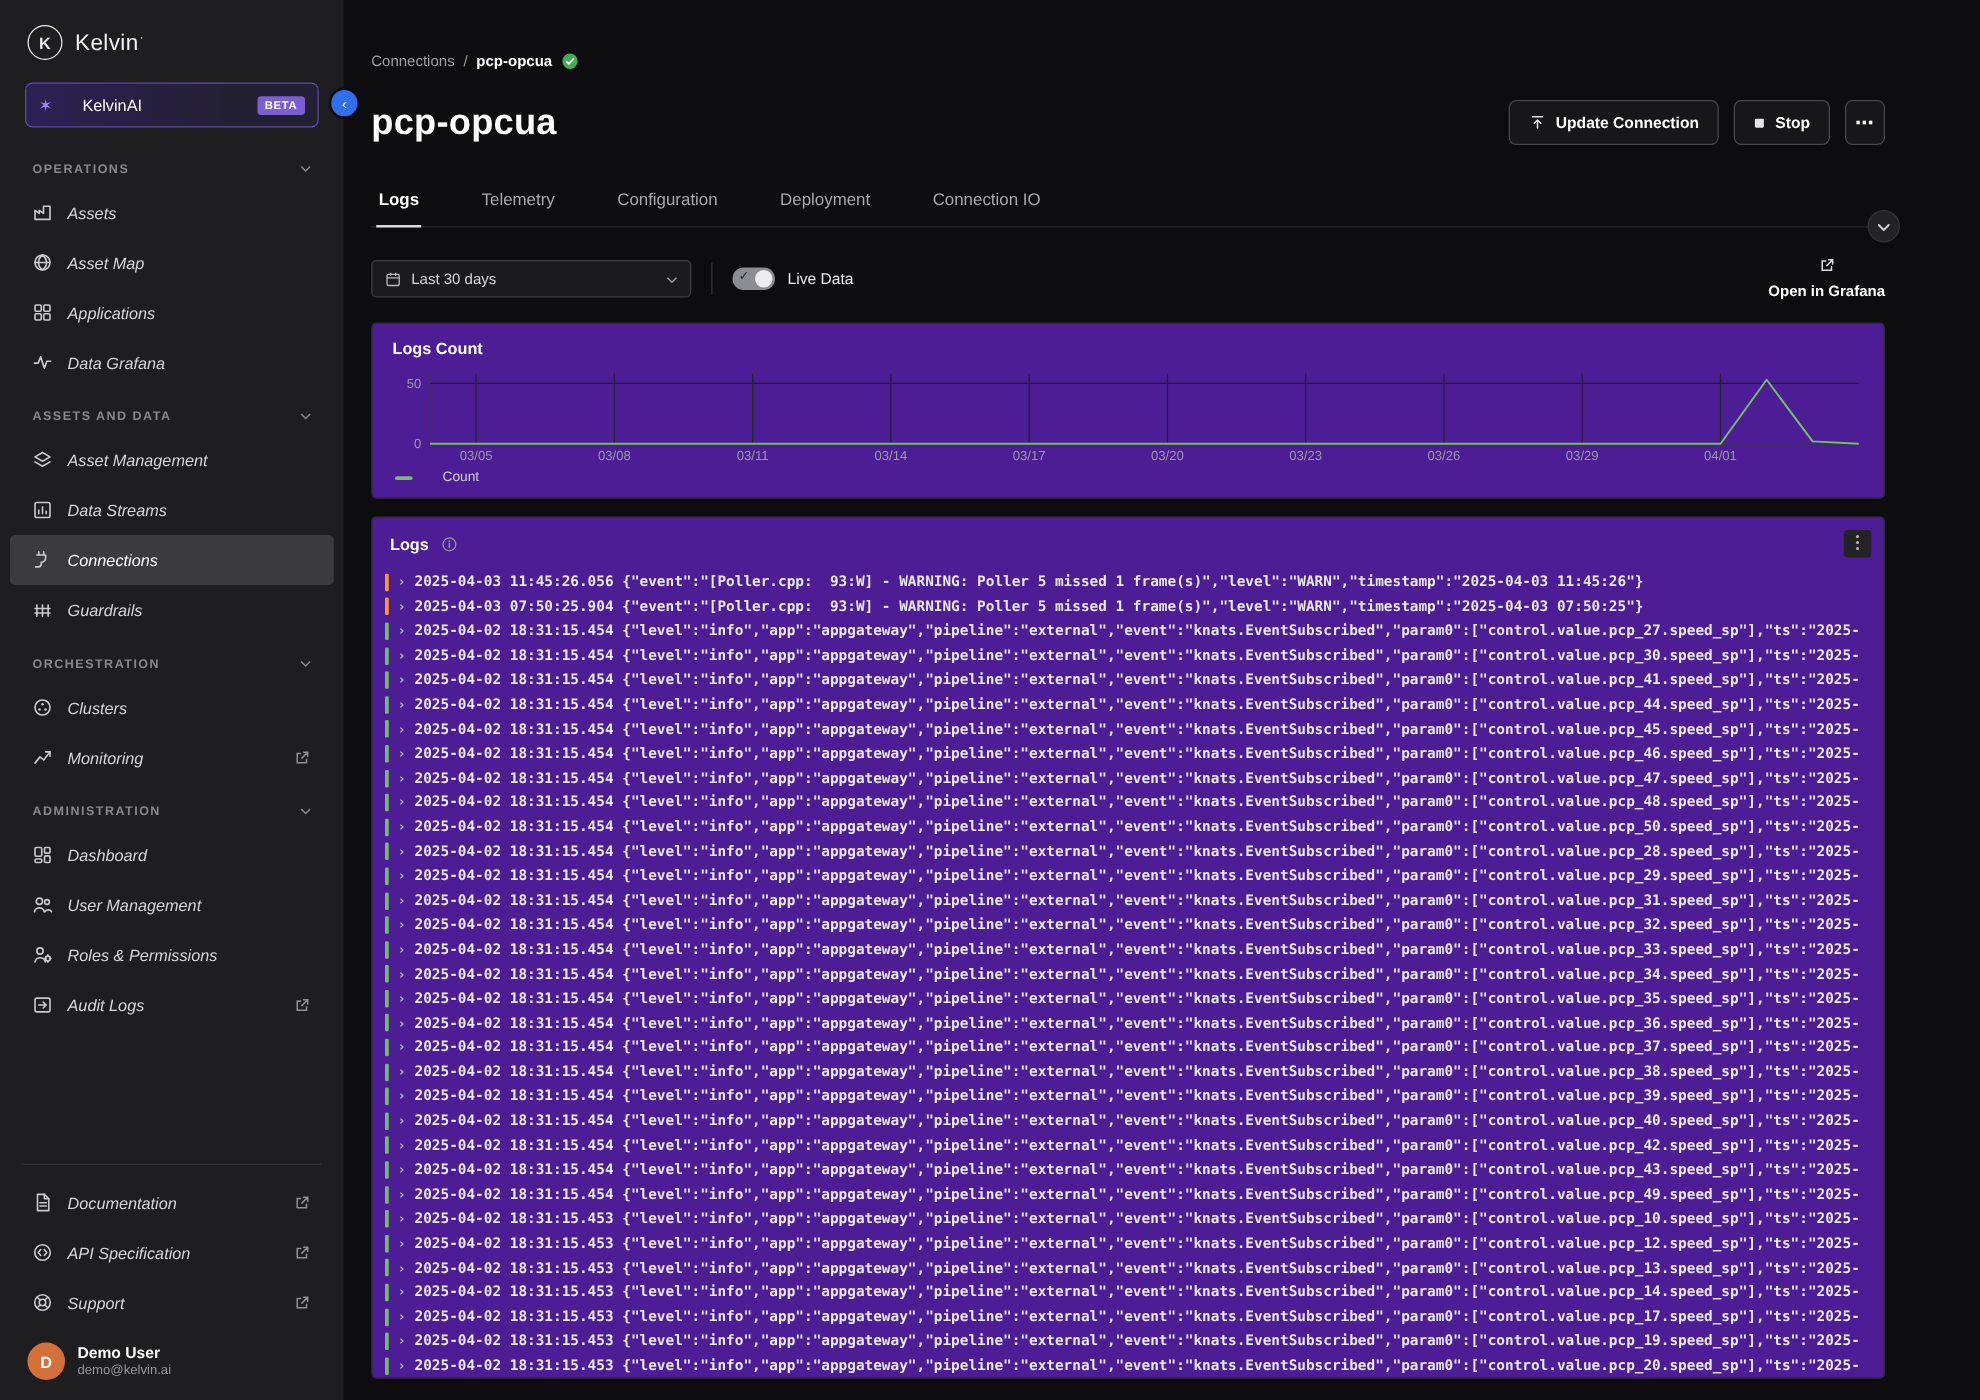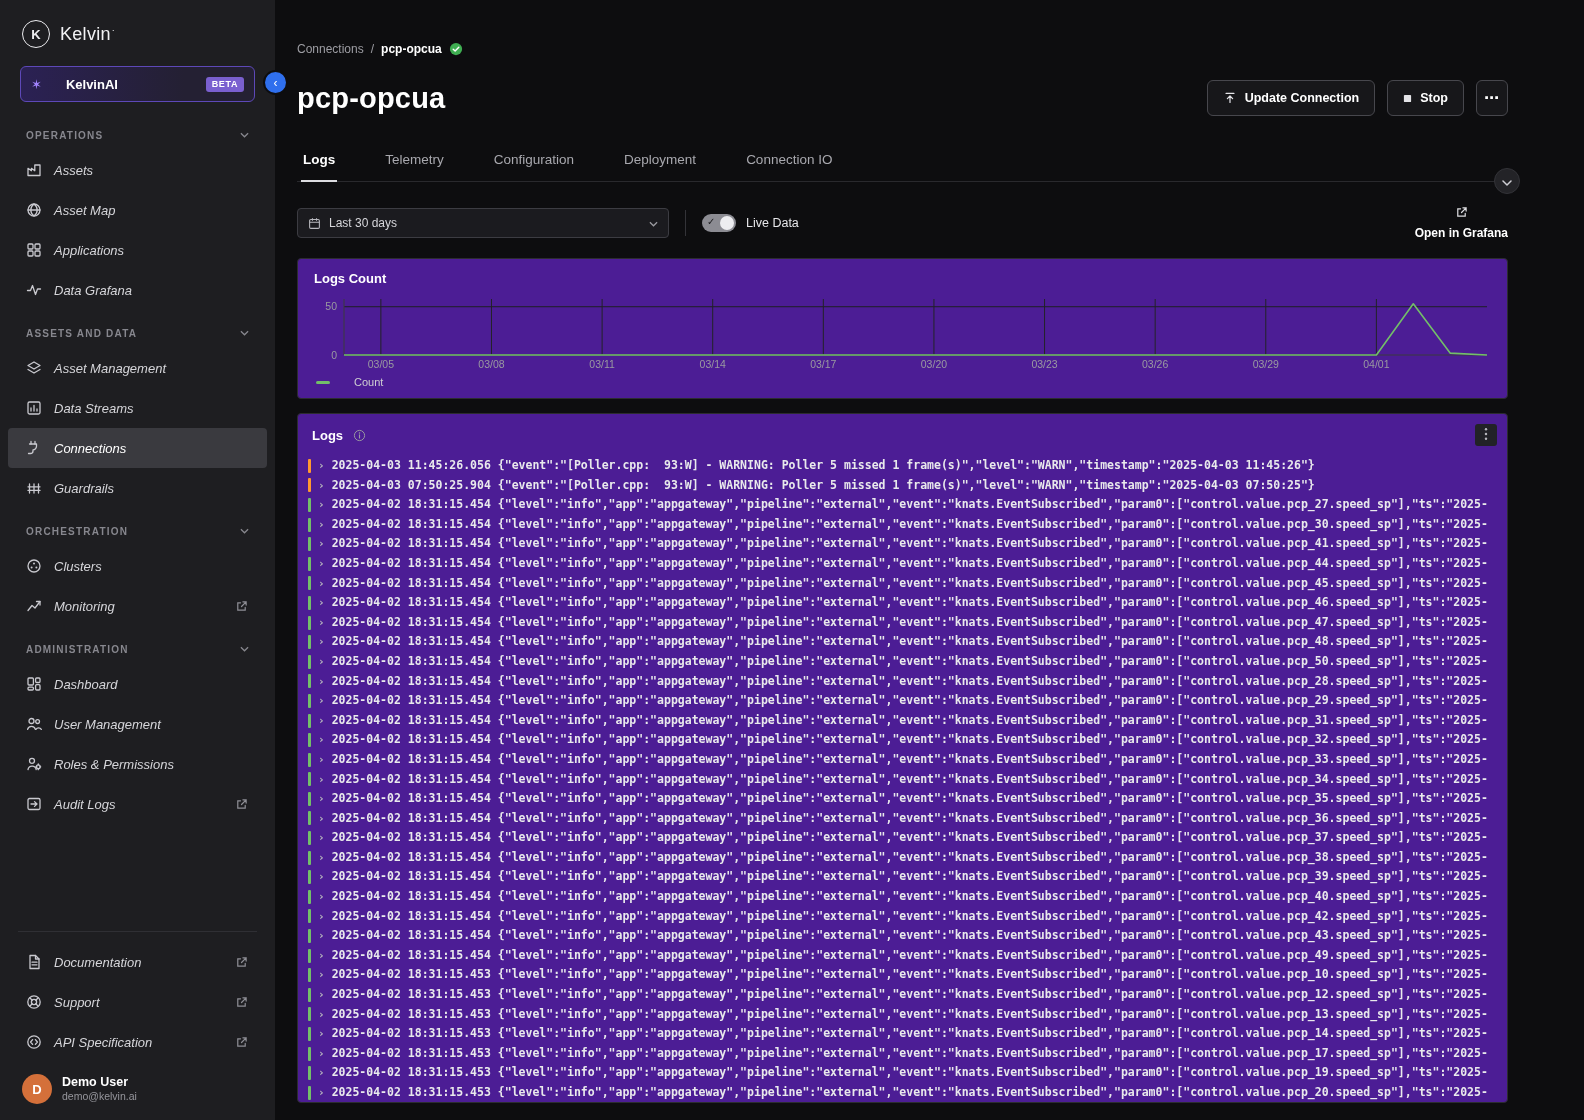--- a/index.html
+++ b/index.html
@@ -25,21 +25,21 @@
   }
   .logo-text { font-size:18px; color:#f2f2f4; letter-spacing:.3px; }
   .logo-text::after { content:"\00B7"; vertical-align:super; font-size:9px; margin-left:1px; }
 
   .kelvinai {
     margin:6px 20px 10px; height:36px; display:flex; align-items:center; gap:8px;
     padding:0 10px; border:1px solid #5d48b8; border-radius:6px;
     background:linear-gradient(90deg,#2b2154 0%,#242033 70%);
   }
   .sparkle { color:#a284ff; font-size:13px; line-height:1; }
-  .kelvinai-label { font-size:13px; font-weight:700; color:#fff;padding-left:16px; }
+  .kelvinai-label { font-size:13px; font-weight:400; color:#fff;padding-left:16px; }
   .beta-badge {
     margin-left:auto; background:#7a5fd0; color:#fff; border-radius:3px;
     font-size:9px; font-weight:700; letter-spacing:.6px; padding:2.5px 6px;
   }
 
   nav { padding:0 8px; }
   .section-title {
     display:flex; align-items:center; gap:6px;
     margin-top:8px; height:30px; padding:0 18px;
     font-size:10px; font-weight:700; letter-spacing:1.2px;
@@ -93,21 +93,21 @@
   .tab { padding:10px 2px 13px; font-size:13.5px; color:#a8a8ae; cursor:pointer; border-bottom:2px solid transparent; margin-bottom:-1px; }
   .tab.active { color:#fff; font-weight:700; border-bottom-color:#dcdce0; }
   .tabs-chevron {
     position:absolute; right:-12px; bottom:-13px; width:26px; height:26px;
     border-radius:50%; background:#232327; border:1px solid #333338;
     display:flex; align-items:center; justify-content:center; color:#cfcfd4; cursor:pointer;
   }
 
   .filter-row { margin-top:24px; display:flex; align-items:center; }
   .date-dropdown {
-    width:372px; height:30px; display:flex; align-items:center; gap:8px;
+    width:256px; height:30px; display:flex; align-items:center; gap:8px;
     padding:0 10px; background:#1b1b1f; border:1px solid #3c3c42; border-radius:4px;
     font-size:12px; color:#d6d6da; cursor:pointer;
   }
   .date-dropdown .icon { color:#b9b9bf; }
   .dd-caret { margin-left:auto; color:#9a9aa0; }
   .v-divider { width:1px; height:26px; background:#333338; margin:0 16px; }
   .toggle { position:relative; width:34px; height:18px; border-radius:9px; background:#8c8c93; cursor:pointer; }
   .toggle .knob { position:absolute; right:2px; top:2px; width:14px; height:14px; border-radius:50%; background:#ededf0; }
   .toggle .tick { position:absolute; left:5px; top:1.5px; font-size:10px; color:#1d1d20; font-weight:700; }
   .live-label { margin-left:10px; font-size:12.5px; color:#e6e6e9; }
@@ -355,40 +355,40 @@
               <svg width="13" height="13" viewBox="0 0 14 14" fill="none" stroke="currentColor" stroke-width="1.3" stroke-linecap="round">
                 <path d="M6 3 H3 V11 H11 V8"></path>
                 <path d="M8.5 2 H12 V5.5 M12 2 L7 7"></path>
               </svg>
             </span>
           </div>
           <div class="nav-item">
             <span class="icon">
               <svg width="16" height="16" viewBox="0 0 16 16" fill="none" stroke="currentColor" stroke-width="1.3" stroke-linecap="round" stroke-linejoin="round">
                 <circle cx="8" cy="8" r="6.2"></circle>
-                <circle cx="8" cy="8" r="2.6"></circle>
-                <path d="M4 4 l2.2 2.2 M12 4 L9.8 6.2 M12 12 l-2.2 -2.2 M4 12 l2.2 -2.2"></path>
+                <path d="M6.6 5.6 L4.6 8 l2 2.4 M9.4 5.6 L11.4 8 l-2 2.4"></path>
               </svg>
             </span>
-            <span class="nav-label">Support</span>
+            <span class="nav-label">API Specification</span>
             <span class="icon ext">
               <svg width="13" height="13" viewBox="0 0 14 14" fill="none" stroke="currentColor" stroke-width="1.3" stroke-linecap="round">
                 <path d="M6 3 H3 V11 H11 V8"></path>
                 <path d="M8.5 2 H12 V5.5 M12 2 L7 7"></path>
               </svg>
             </span>
           </div>
           <div class="nav-item">
             <span class="icon">
               <svg width="16" height="16" viewBox="0 0 16 16" fill="none" stroke="currentColor" stroke-width="1.3" stroke-linecap="round" stroke-linejoin="round">
                 <circle cx="8" cy="8" r="6.2"></circle>
-                <path d="M6.6 5.6 L4.6 8 l2 2.4 M9.4 5.6 L11.4 8 l-2 2.4"></path>
+                <circle cx="8" cy="8" r="2.6"></circle>
+                <path d="M4 4 l2.2 2.2 M12 4 L9.8 6.2 M12 12 l-2.2 -2.2 M4 12 l2.2 -2.2"></path>
               </svg>
             </span>
-            <span class="nav-label">API Specification</span>
+            <span class="nav-label">Support</span>
             <span class="icon ext">
               <svg width="13" height="13" viewBox="0 0 14 14" fill="none" stroke="currentColor" stroke-width="1.3" stroke-linecap="round">
                 <path d="M6 3 H3 V11 H11 V8"></path>
                 <path d="M8.5 2 H12 V5.5 M12 2 L7 7"></path>
               </svg>
             </span>
           </div>
         </nav>
       <div class="user-row">
         <span class="avatar">D</span>

